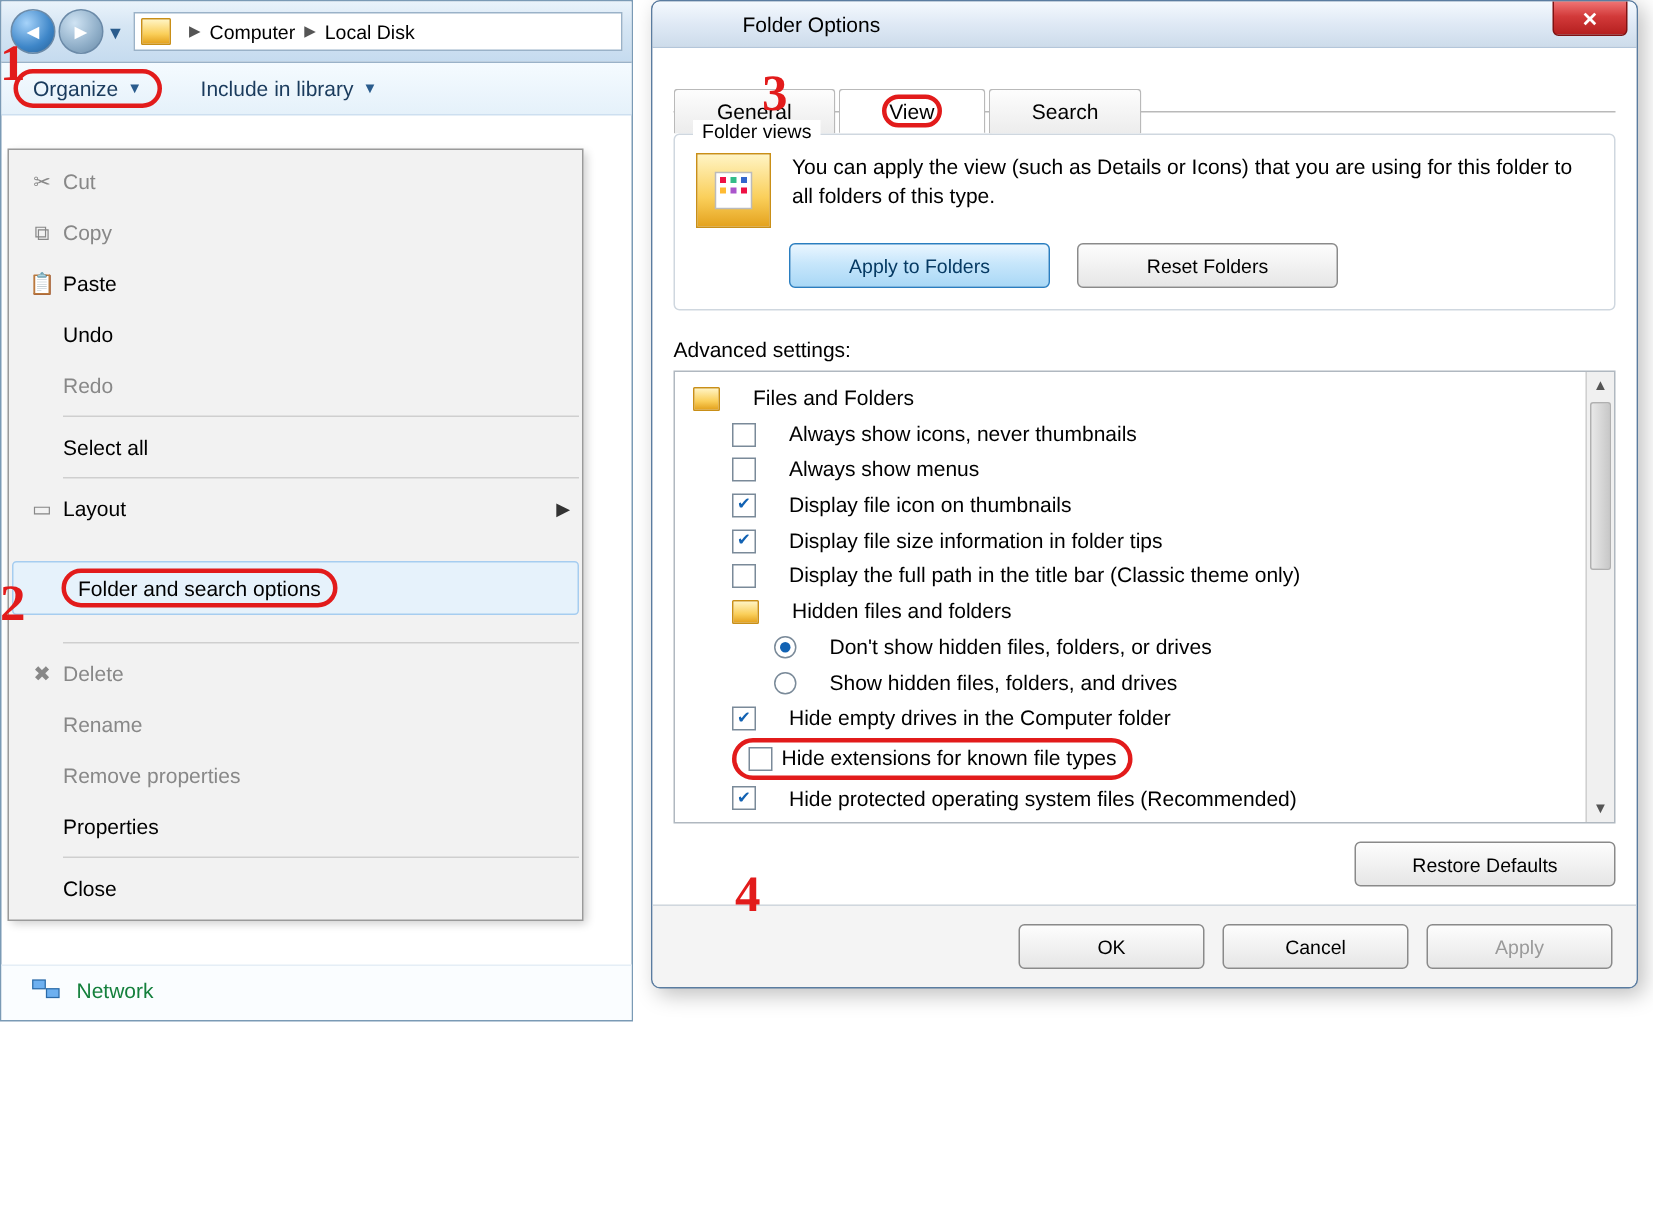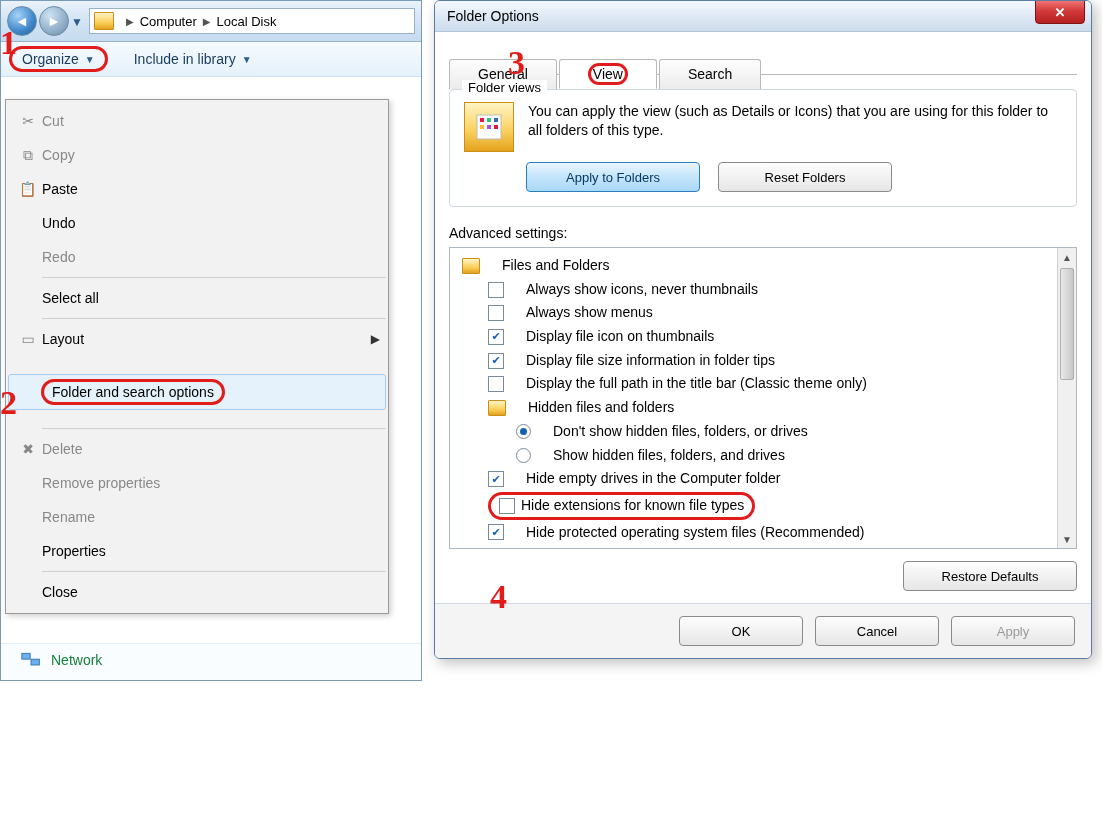--- a/index.html
+++ b/index.html
@@ -162,21 +162,21 @@
     overflow: hidden;
   }
   .dlg-titlebar {
     height: 30px;
     background: linear-gradient(to bottom, #f4f9fe 0%, #dfe9f5 50%, #cddceb 100%);
     display: flex;
     align-items: center;
     padding: 0 0 0 12px;
     border-bottom: 1px solid #b3c6da;
   }
-  .dlg-title { font-size: 14px; color: #000; flex: 1; }
+  .dlg-title { font-size: 14px; color: #000; flex: 1; margin-left: 48px; }
   .close-btn {
     width: 48px;
     height: 22px;
     background: linear-gradient(to bottom, #f07474 0%, #d23a3a 45%, #b51f1f 100%);
     border: 1px solid #7f1212;
     border-bottom-left-radius: 4px;
     border-bottom-right-radius: 4px;
     margin-right: 6px;
     margin-top: -8px;
     color: #fff;
@@ -455,25 +455,25 @@
         <span class="mi-label">Folder and search options</span>
       </span>
     </div>
     <div class="menu-sep"></div>
     <div class="menu-row disabled">
       <span class="mi-icon">✖</span>
       <span class="mi-label">Delete</span>
     </div>
     <div class="menu-row disabled">
       <span class="mi-icon"></span>
+      <span class="mi-label">Rename</span>
+    </div>
+    <div class="menu-row disabled">
+      <span class="mi-icon"></span>
       <span class="mi-label">Remove properties</span>
-    </div>
-    <div class="menu-row disabled">
-      <span class="mi-icon"></span>
-      <span class="mi-label">Rename</span>
     </div>
     <div class="menu-row">
       <span class="mi-icon"></span>
       <span class="mi-label">Properties</span>
     </div>
     <div class="menu-sep"></div>
     <div class="menu-row">
       <span class="mi-icon"></span>
       <span class="mi-label">Close</span>
     </div>

